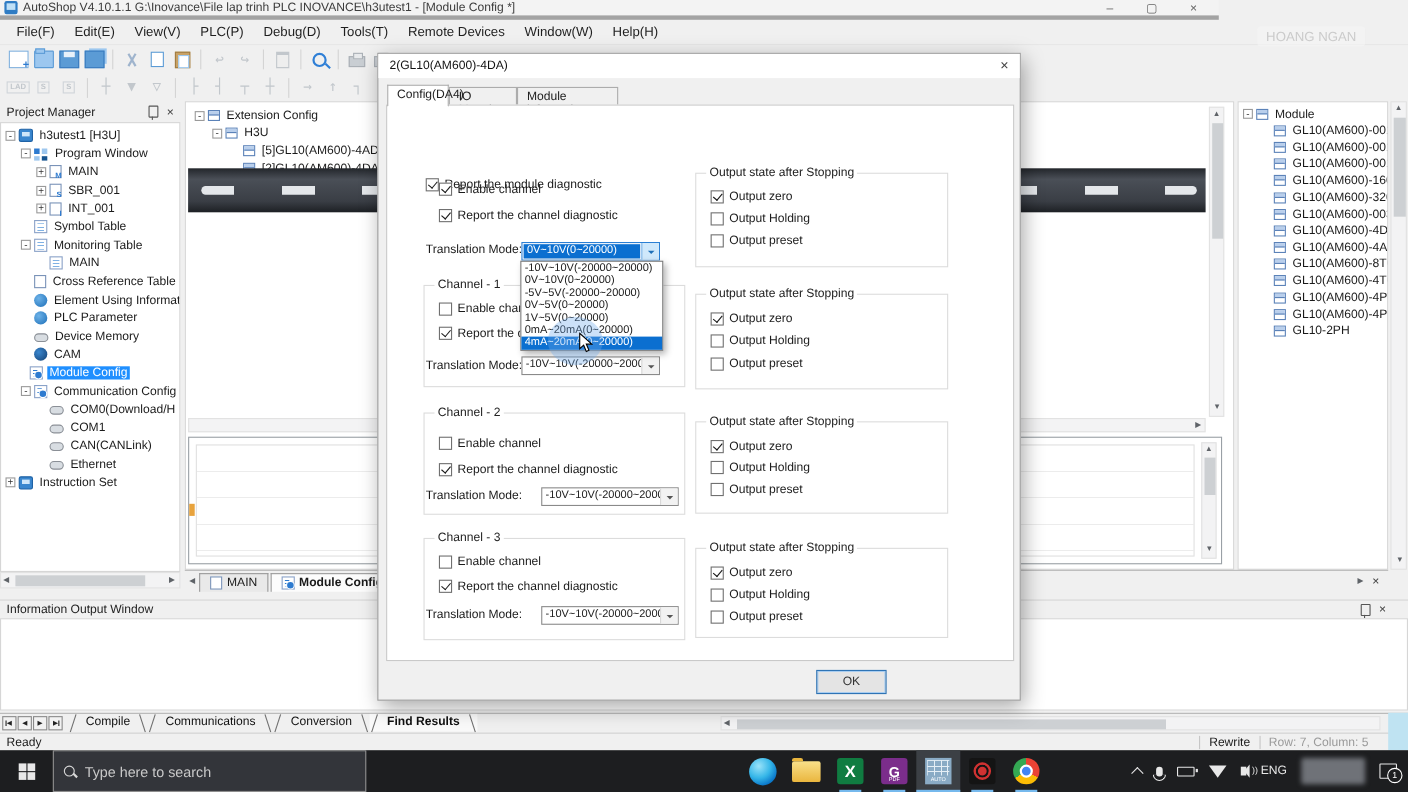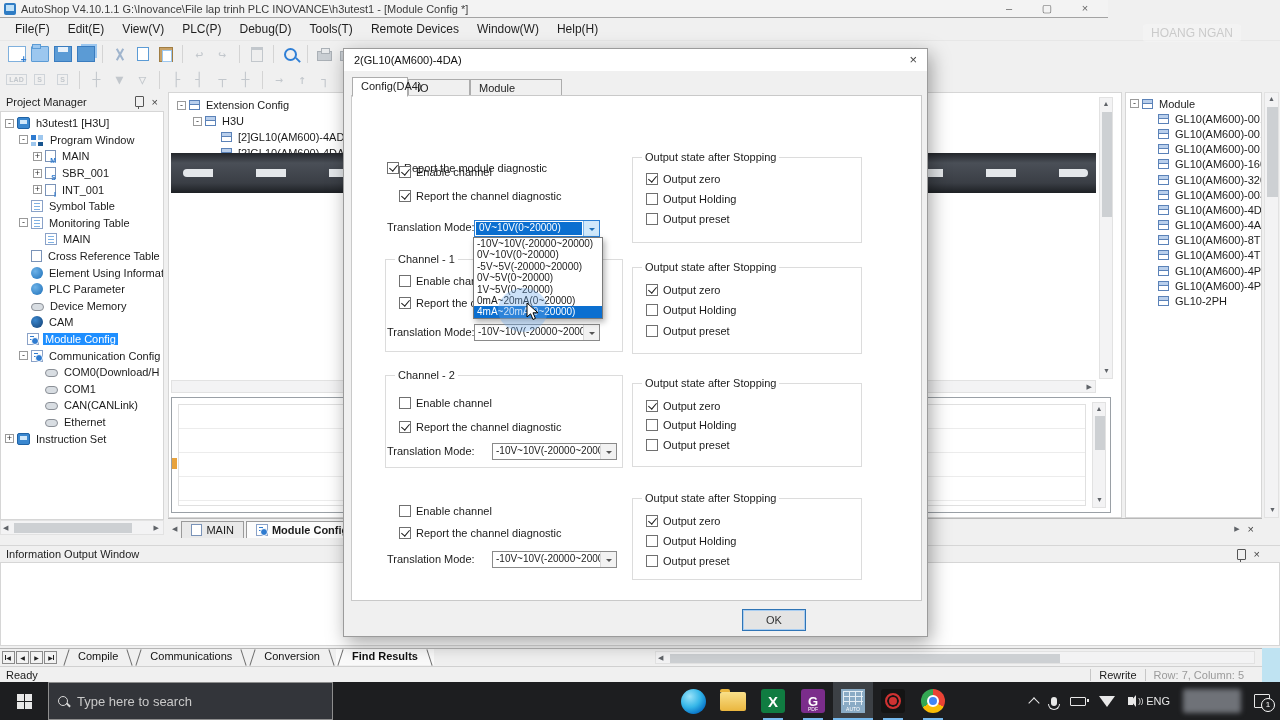--- a/index.html
+++ b/index.html
@@ -1,20 +1,20 @@
 <!DOCTYPE html>
 <html><head>
 <meta charset="utf-8">
 <style>
   html,body{margin:0;padding:0;background:#555;}
   #screen{position:relative;width:1280px;height:720px;background:#f0f0f0;overflow:hidden;
           font-family:"Liberation Sans",sans-serif;font-size:11px;color:#1b1b1b;}
   .abs{position:absolute;}
   
-  .titlebar{left:0;top:0;width:1108px;height:18px;background:#f3f3f3;border-bottom:1px solid #a3a3a3;
+  .titlebar{left:0;top:0;width:1108px;height:18px;background:#f3f3f3;border-bottom:4px solid #a3a3a3;
             display:flex;align-items:center;padding-left:4px;box-sizing:border-box;}
   .appico{width:12px;height:12px;background:#2f7cc4;border-radius:2px;margin-right:5px;position:relative;flex:none;}
   .appico::after{content:"";position:absolute;inset:2px 2px 4px 2px;background:#bfe0f7;}
   .tbar-title{font-size:11px;color:#3c3c3c;white-space:nowrap;}
   .capbtns{position:absolute;right:4px;top:0;display:flex;}
   .capbtn{width:38px;height:17px;text-align:center;line-height:16px;color:#666;font-size:11px;}
   .menubar{left:0;top:18px;width:1280px;height:22px;display:flex;align-items:center;padding-left:6px;box-sizing:border-box;}
   .menu-item{padding:3px 9px;font-size:12px;color:#1f1f1f;}
   .tb{display:flex;align-items:center;padding-left:5px;box-sizing:border-box;}
   .tb1{left:0;top:40px;width:1280px;height:27px;border-top:1px solid #e7e7e7;}
@@ -421,21 +421,21 @@
           <span class="lbl">Extension Config</span>
         </div>
         <div class="trow" style="height: 16px; padding-left: 20px;">
           <span class="exp">-</span>
           <span class="ti ti-win"></span>
           <span class="lbl">H3U</span>
         </div>
         <div class="trow" style="height: 16px; padding-left: 36px;">
           <span class="exp-sp"></span>
           <span class="ti ti-win"></span>
-          <span class="lbl">[2]GL10(AM600)-4AD</span>
+          <span class="lbl">[5]GL10(AM600)-4AD</span>
         </div>
         <div class="trow" style="height: 16px; padding-left: 36px;">
           <span class="exp-sp"></span>
           <span class="ti ti-win"></span>
           <span class="lbl">[2]GL10(AM600)-4DA</span>
         </div>
       </div>
     <div class="abs rail" style="left:2px;top:60px;width:925px;height:40px;"></div>
 
     <div class="abs sbar" style="left:930px;top:4px;width:14px;height:282px;">
@@ -703,20 +703,23 @@
           <span>Output zero</span>
         </div>
         <div class="row" style="left: 294px; top: 321px;">
           <span class="cb"></span>
           <span>Output Holding</span>
         </div>
         <div class="row" style="left: 294px; top: 341px;">
           <span class="cb"></span>
           <span>Output preset</span>
         </div>
+        <div class="group" style="left: 33px; top: 393px; width: 238px; height: 93px;">
+          <span class="gtitle">Channel - 3</span>
+        </div>
         <div class="row" style="left: 47px; top: 407px;">
           <span class="cb"></span>
           <span>Enable channel</span>
         </div>
         <div class="row" style="left: 47px; top: 429px;">
           <span class="cb ck"></span>
           <span>Report the channel diagnostic</span>
         </div>
         <div class="row" style="left: 35px; top: 455px;">
           <span>Translation Mode:</span>

